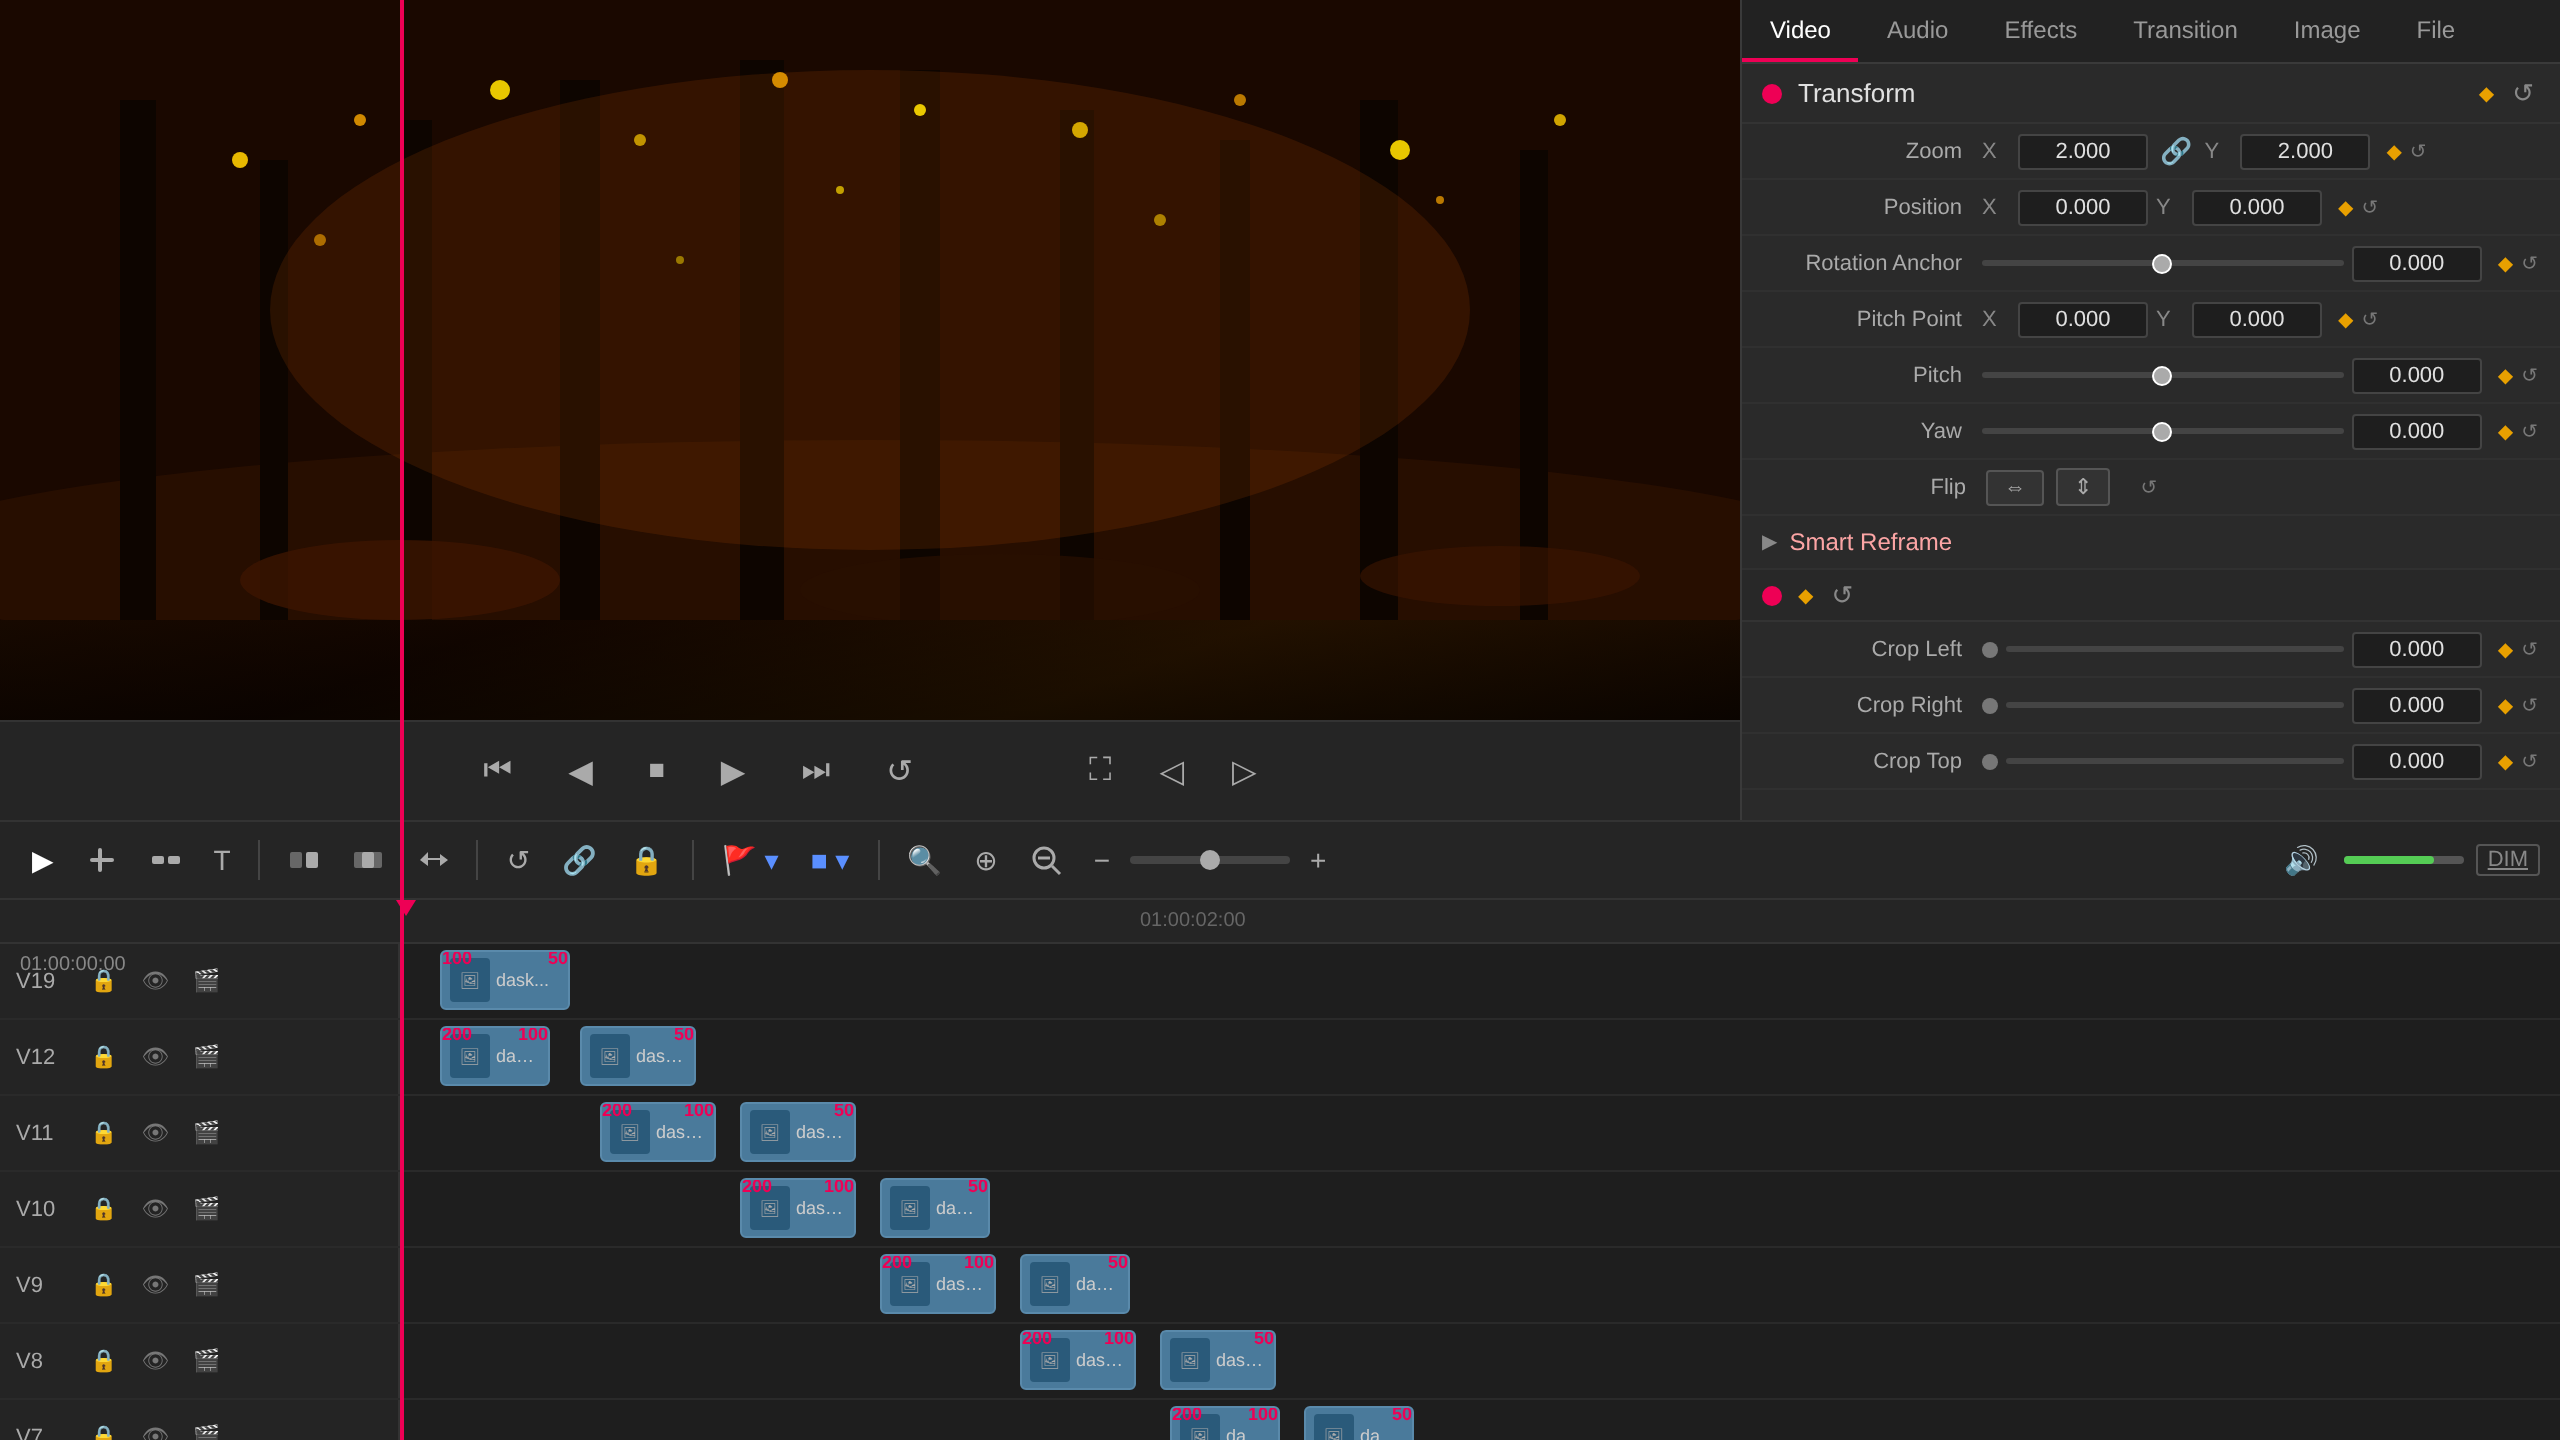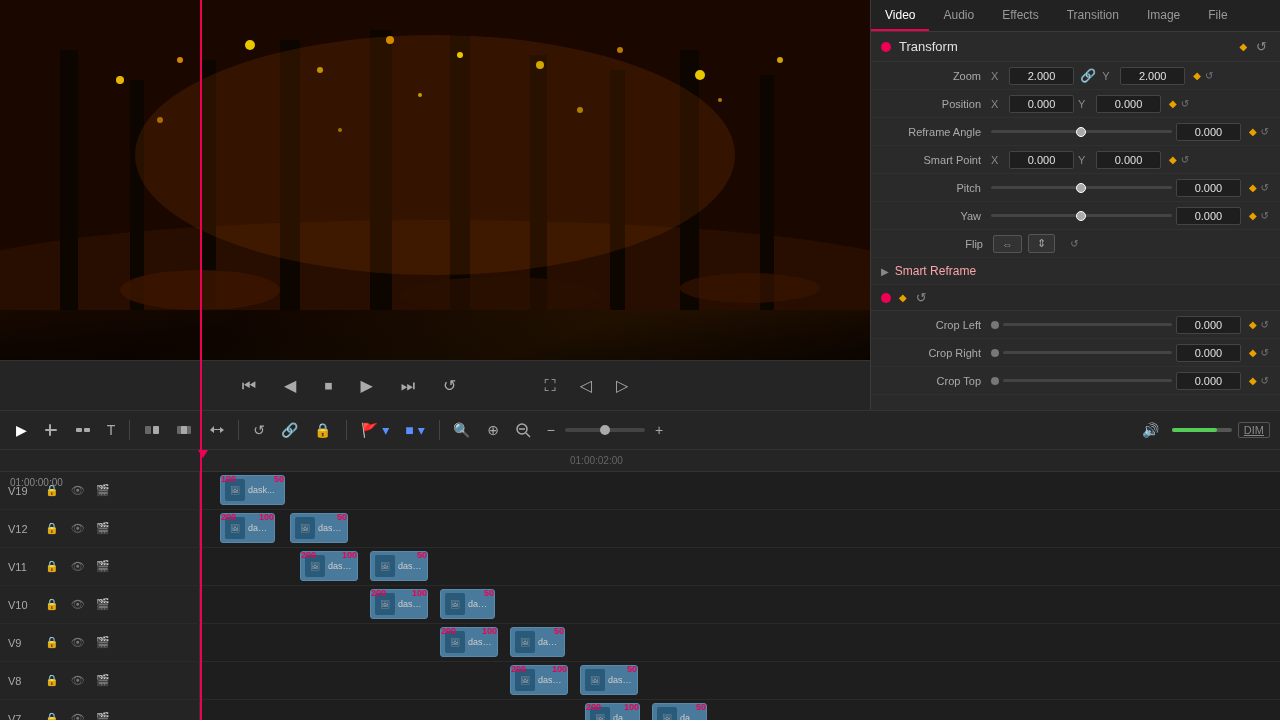--- a/index.html
+++ b/index.html
@@ -677,37 +677,37 @@
           <span class="prop-xy-label">Y</span>
           <input class="prop-input" type="text" value="0.000" style="">
           <div class="prop-actions">
             <span class="diamond-icon">◆</span>
             <button class="prop-action-btn">↺</button>
           </div>
         </div>
       </div>
 
       <div class="prop-row">
-        <span class="prop-label">Reframe Angle</span>
+        <span class="prop-label">Rotation Anchor</span>
         <div class="prop-inputs">
           <div class="prop-slider-container">
             <div class="prop-slider">
               <div class="prop-slider-thumb"></div>
             </div>
           </div>
           <input class="prop-input" type="text" value="0.000" style="">
           <div class="prop-actions">
             <span class="diamond-icon">◆</span>
             <button class="prop-action-btn">↺</button>
           </div>
         </div>
       </div>
 
       <div class="prop-row">
-        <span class="prop-label">Smart Point</span>
+        <span class="prop-label">Pitch Point</span>
         <div class="prop-inputs">
           <span class="prop-xy-label">X</span>
           <input class="prop-input" type="text" value="0.000" style="">
           <span class="prop-xy-label">Y</span>
           <input class="prop-input" type="text" value="0.000" style="">
           <div class="prop-actions">
             <span class="diamond-icon">◆</span>
             <button class="prop-action-btn">↺</button>
           </div>
         </div>

